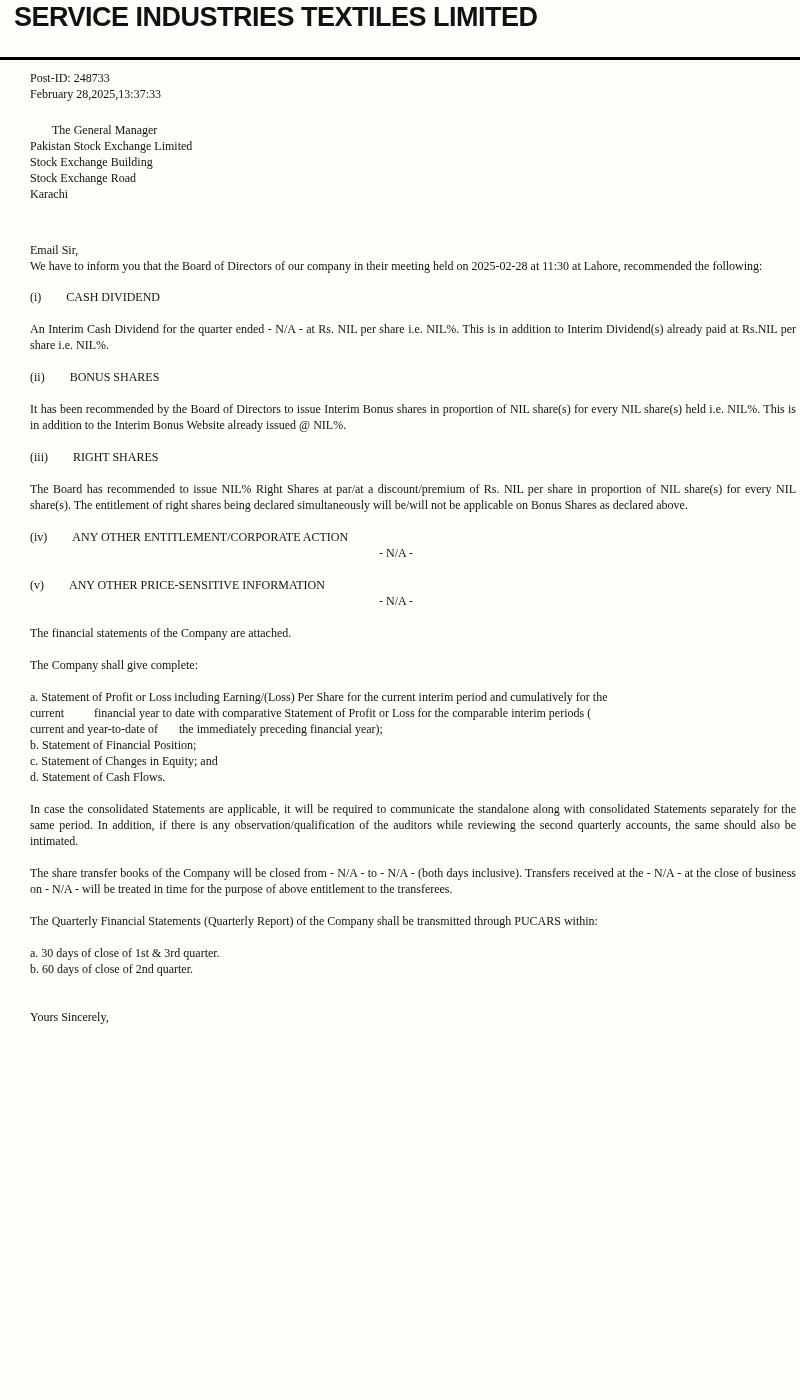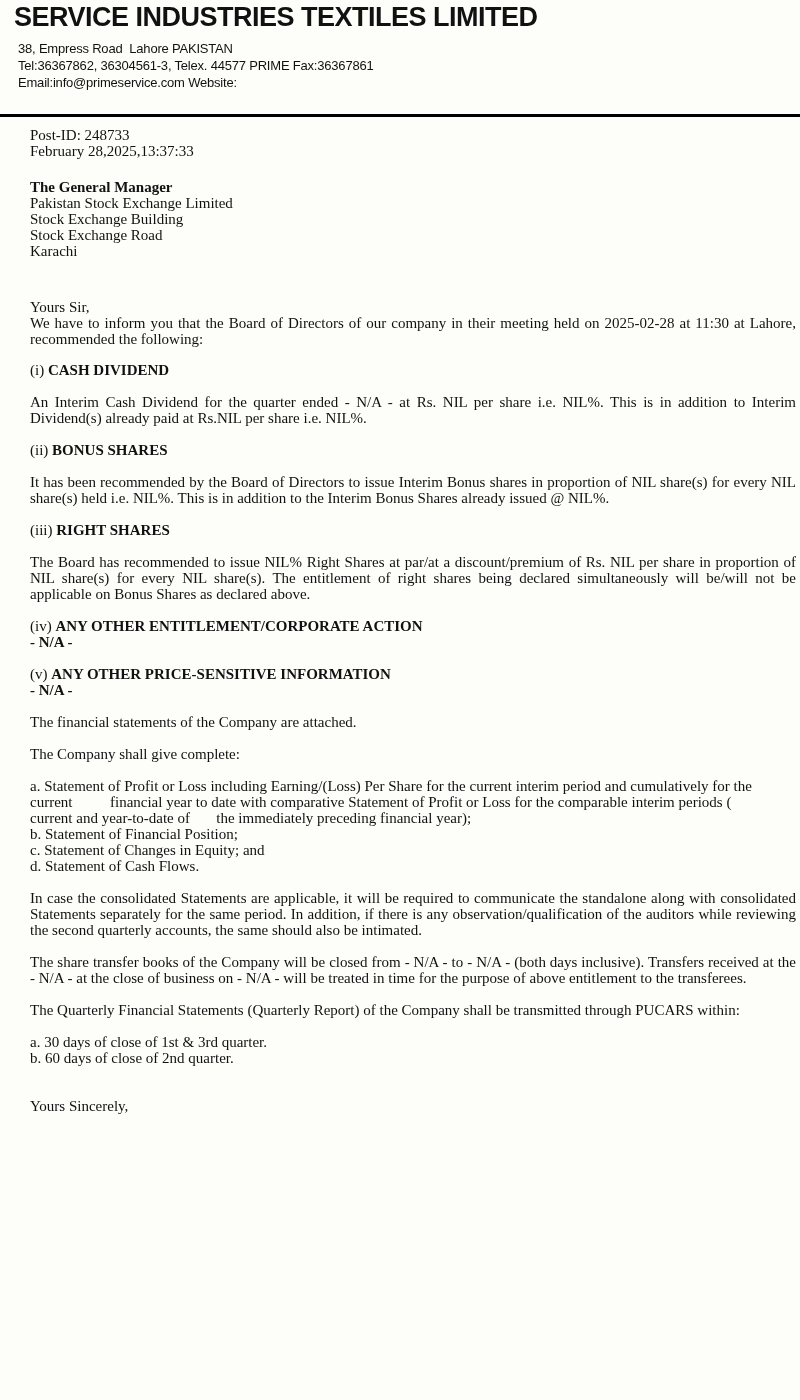--- a/index.html
+++ b/index.html
@@ -39,82 +39,77 @@
   .header-rule {
     margin-top: 23px;
     height: 3px;
     background: #000;
     width: 800px;
   }
   
   .letter {
     padding-left: 30px;
     padding-right: 4px;
-    font-size: 15px;
+    font-size: 12px;
     line-height: 16px;
   }
   .block { margin: 0; }
   .meta-block   { margin-top: 10px; }
   .gm-block     { margin-top: 20px; }
   .subject-line { margin-top: 35px; }
   .salutation   { margin-top: 40px; }
   .intro-para   { }
   .mt15 { margin-top: 15px; }
   .mt16 { margin-top: 16px; }
   .mt32 { margin-top: 32px; }
-  .bold { font-weight: bold; }
+  .bold { font-weight: normal; margin-left: 22px; }
   .just { text-align: justify; }
   .prewrap { white-space: pre-wrap; }
   .na-line {
+    text-align: center;
     margin-right: 34px;
-    font-weight: bold;
   }
 </style>
 </head>
 <body>
 
 <div class="letterhead">
   <div class="company-name">SERVICE INDUSTRIES TEXTILES LIMITED</div>
-  <div class="letterhead-address">
-    <div>38, Empress Road&nbsp; Lahore PAKISTAN</div>
-    <div>Tel:36367862, 36304561-3, Telex. 44577 PRIME Fax:36367861</div>
-    <div>Email:info@primeservice.com Website:</div>
-  </div>
   <div class="header-rule"></div>
 </div>
 
 <div class="letter">
 
   <div class="block meta-block">
     <div>Post-ID: 248733</div>
     <div>February 28,2025,13:37:33</div>
   </div>
 
   <div class="block gm-block">
     <div class="bold">The General Manager</div>
     <div>Pakistan Stock Exchange Limited</div>
     <div>Stock Exchange Building</div>
     <div>Stock Exchange Road</div>
     <div>Karachi</div>
   </div>
 
 
-  <div class="block salutation">Yours Sir,</div>
+  <div class="block salutation">Email Sir,</div>
 
   <div class="block intro-para just">We have to inform you that the Board of Directors of our company in their meeting held on 2025-02-28 at 11:30 at Lahore, recommended the following:</div>
 
   <div class="block mt15">
     <span>(i) </span><span class="bold">CASH DIVIDEND</span>
   </div>
   <div class="block mt16 just">An Interim Cash Dividend for the quarter ended - N/A - at Rs. NIL per share i.e. NIL%. This is in addition to Interim Dividend(s) already paid at Rs.NIL per share i.e. NIL%.</div>
 
   <div class="block mt16">
     <span>(ii) </span><span class="bold">BONUS SHARES</span>
   </div>
-  <div class="block mt16 just">It has been recommended by the Board of Directors to issue Interim Bonus shares in proportion of NIL share(s) for every NIL share(s) held i.e. NIL%. This is in addition to the Interim Bonus Shares already issued @ NIL%.</div>
+  <div class="block mt16 just">It has been recommended by the Board of Directors to issue Interim Bonus shares in proportion of NIL share(s) for every NIL share(s) held i.e. NIL%. This is in addition to the Interim Bonus Website already issued @ NIL%.</div>
 
   <div class="block mt16">
     <span>(iii) </span><span class="bold">RIGHT SHARES</span>
   </div>
   <div class="block mt16 just">The Board has recommended to issue NIL% Right Shares at par/at a discount/premium of Rs. NIL per share in proportion of NIL share(s) for every NIL share(s). The entitlement of right shares being declared simultaneously will be/will not be applicable on Bonus Shares as declared above.</div>
 
   <div class="block mt16">
     <span>(iv) </span><span class="bold">ANY OTHER ENTITLEMENT/CORPORATE ACTION</span>
   </div>
   <div class="block na-line">- N/A -</div>

